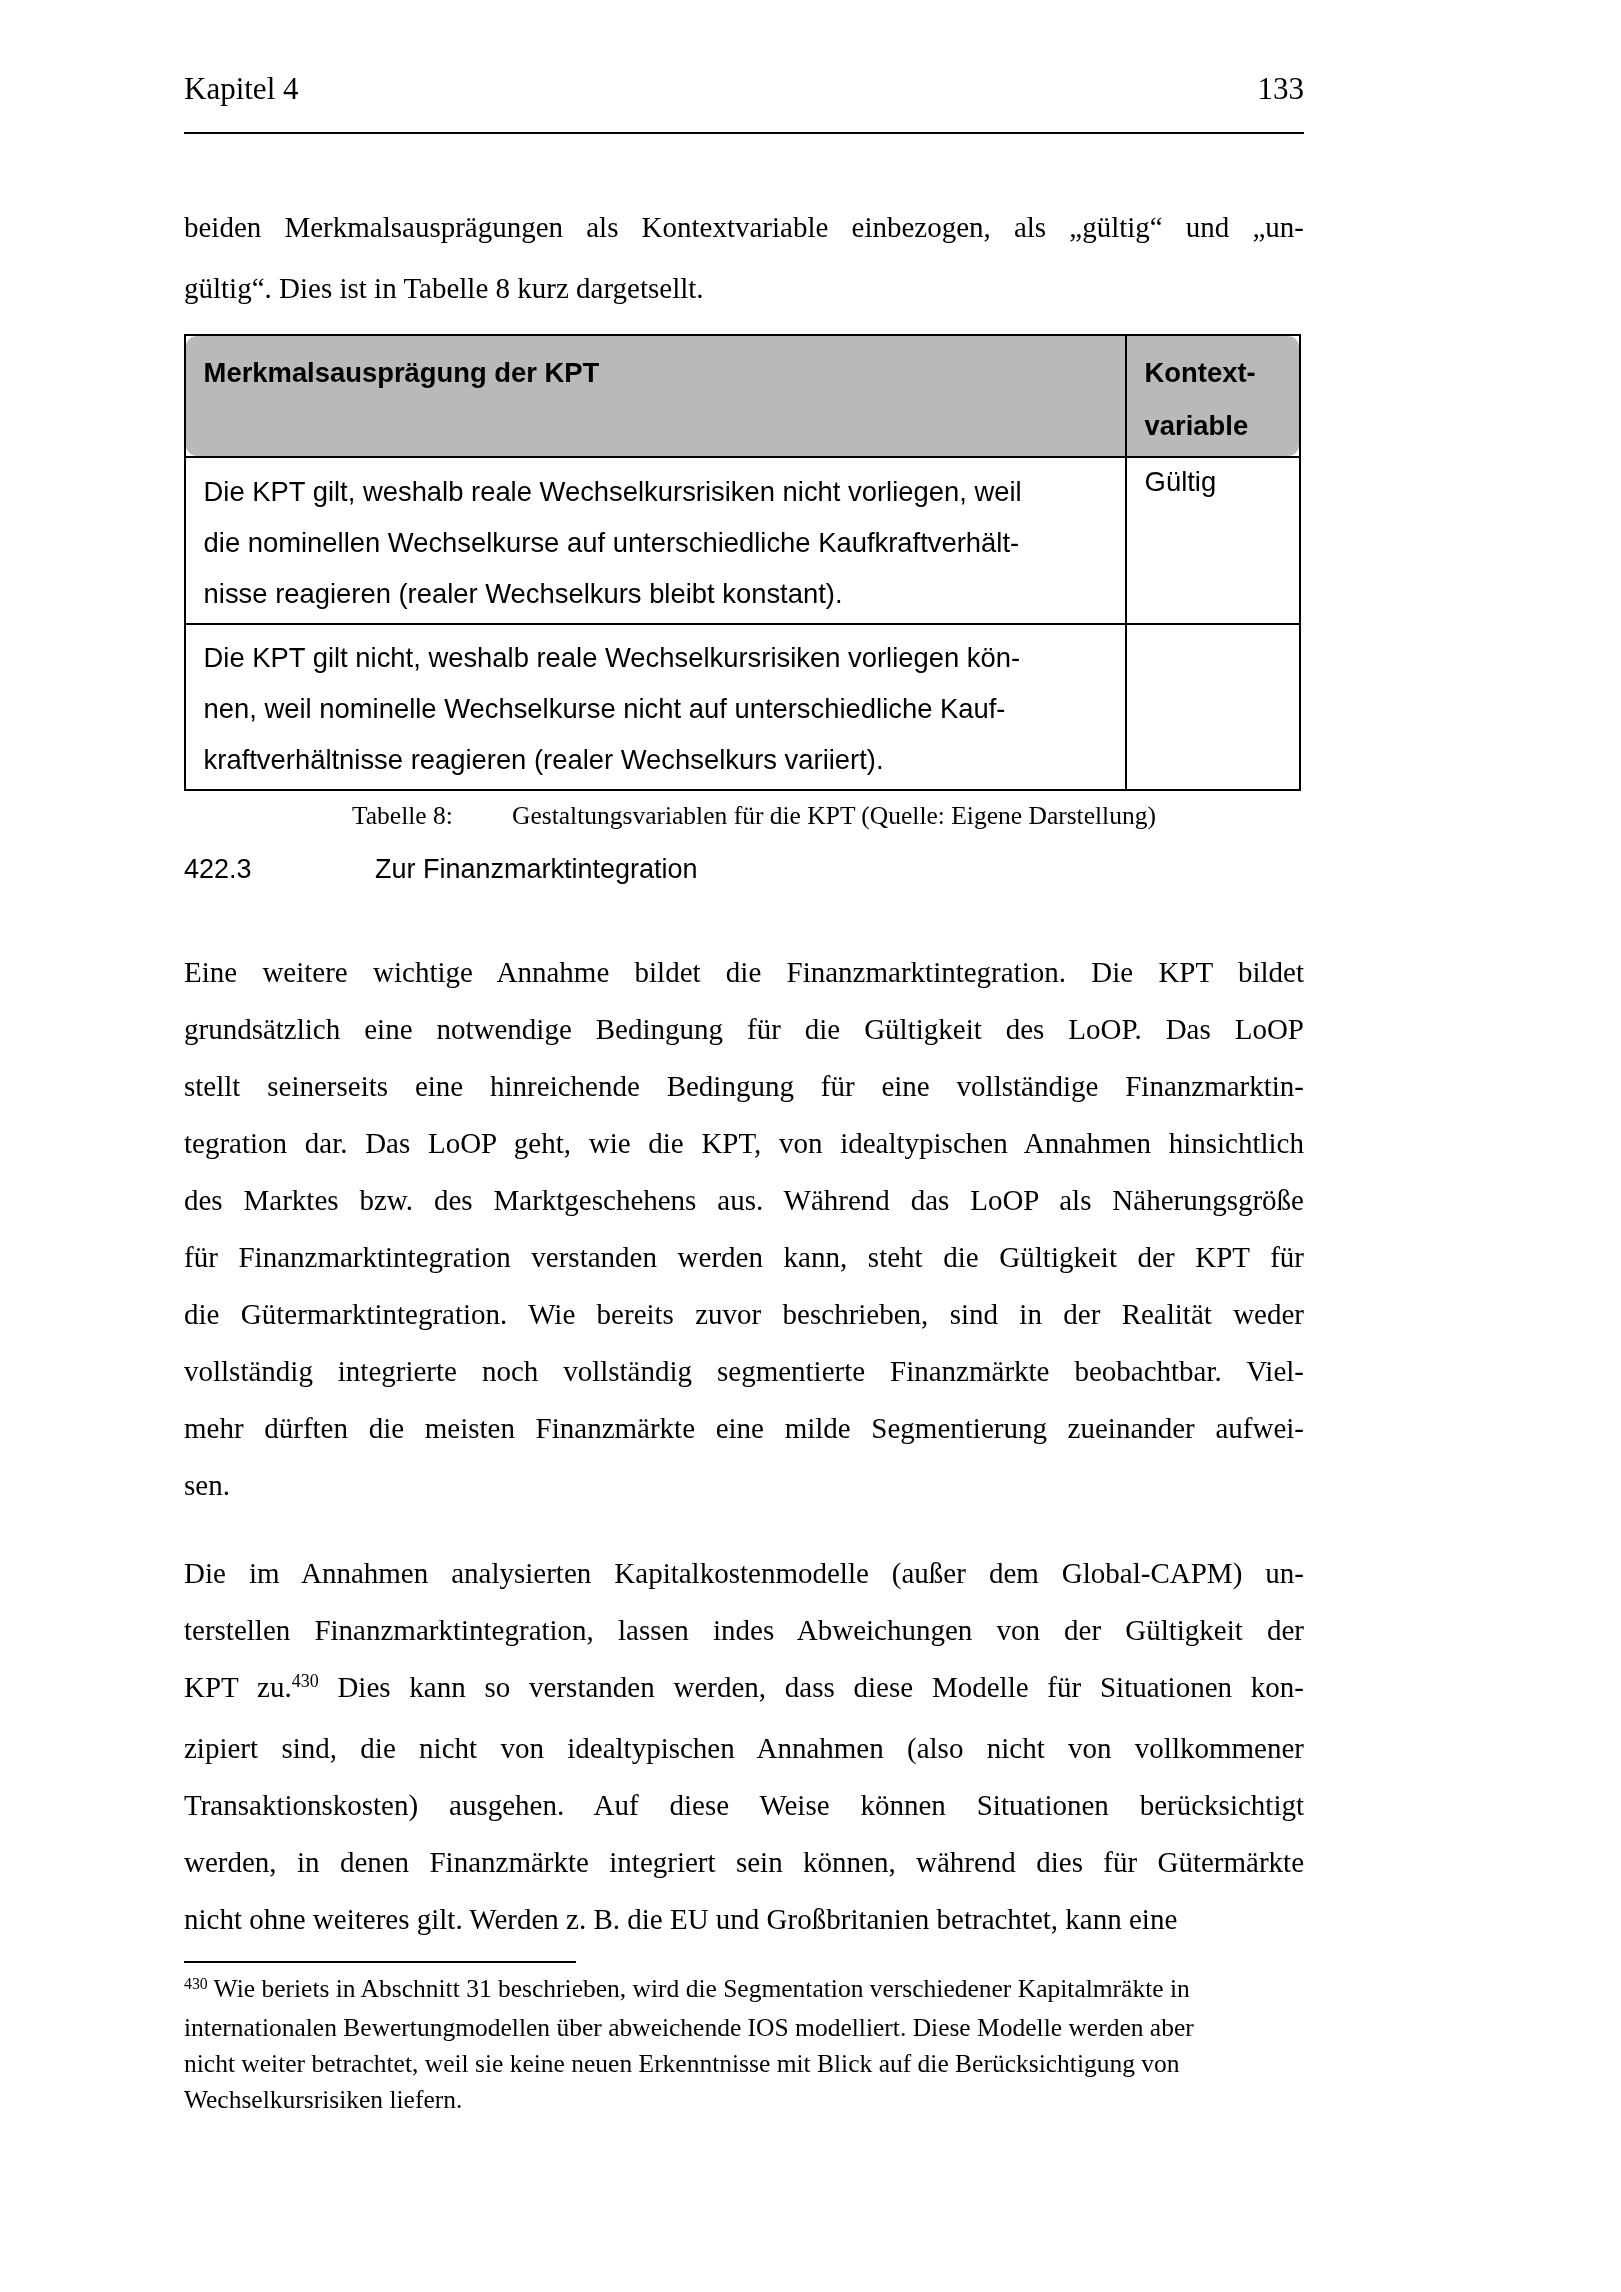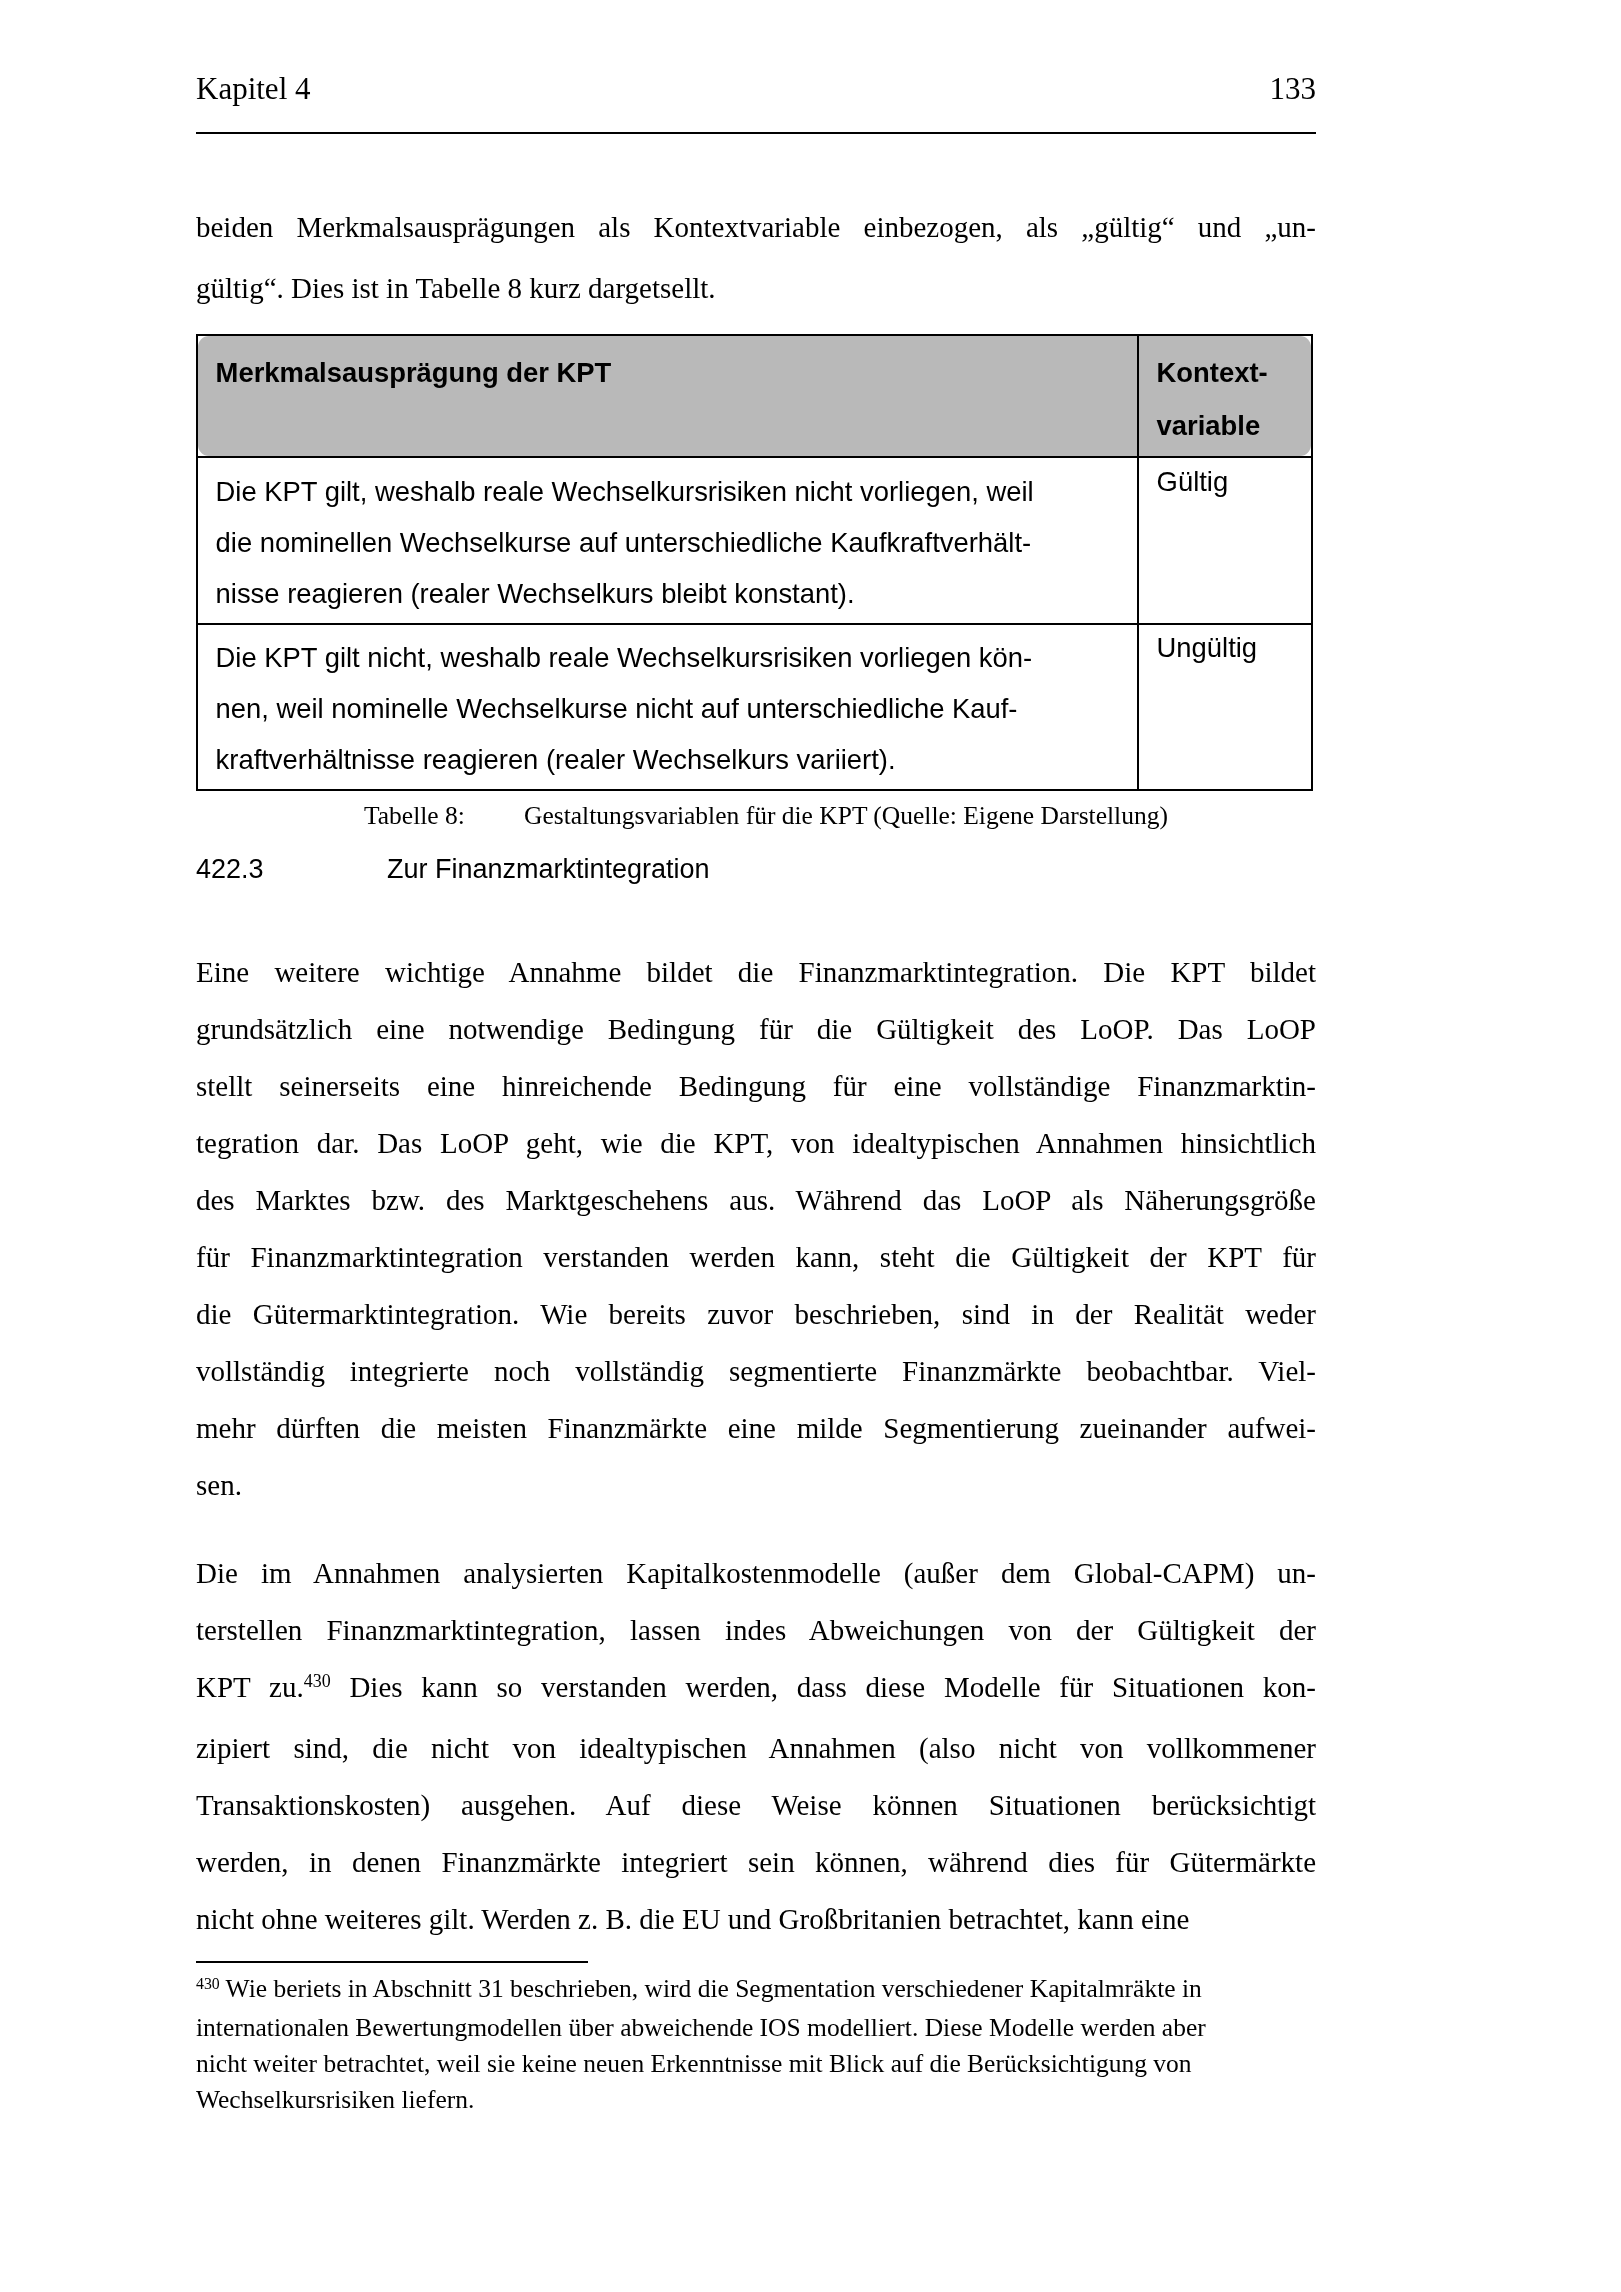--- a/index.html
+++ b/index.html
@@ -8,21 +8,21 @@
     width: 1621px;
     height: 2293px;
     background: #ffffff;
     margin: 0 auto;
     font-family: "Liberation Serif", serif;
     color: #000;
     overflow: hidden;
   }
   #content {
     position: absolute;
-    left: 196px;
+    left: 184px;
     top: 0;
     width: 1120px;
     padding-top: 71px;
   }
   
   .runhead {
     display: flex;
     justify-content: space-between;
     align-items: baseline;
     font-size: 31px;
@@ -120,21 +120,20 @@
             <div class="line">nisse reagieren (realer Wechselkurs bleibt konstant).</div>
           </div>
         <div class="td">Gültig</div>
       </div>
       <div class="tr tbody-row">
         <div class="td cleft">
             <div class="line">Die KPT gilt nicht, weshalb reale Wechselkursrisiken vorliegen kön-</div>
             <div class="line">nen, weil nominelle Wechselkurse nicht auf unterschiedliche Kauf-</div>
             <div class="line">kraftverhältnisse reagieren (realer Wechselkurs variiert).</div>
           </div>
-        <div class="td">Ungültig</div>
       </div>
     </div>
 
     <div class="caption">
       <span class="cap-label">Tabelle 8:</span><span>Gestaltungsvariablen für die KPT (Quelle: Eigene Darstellung)</span>
     </div>
 
     <div class="sec-heading">
       <span class="sec-num">422.3</span>
       <span>Zur Finanzmarktintegration</span>

